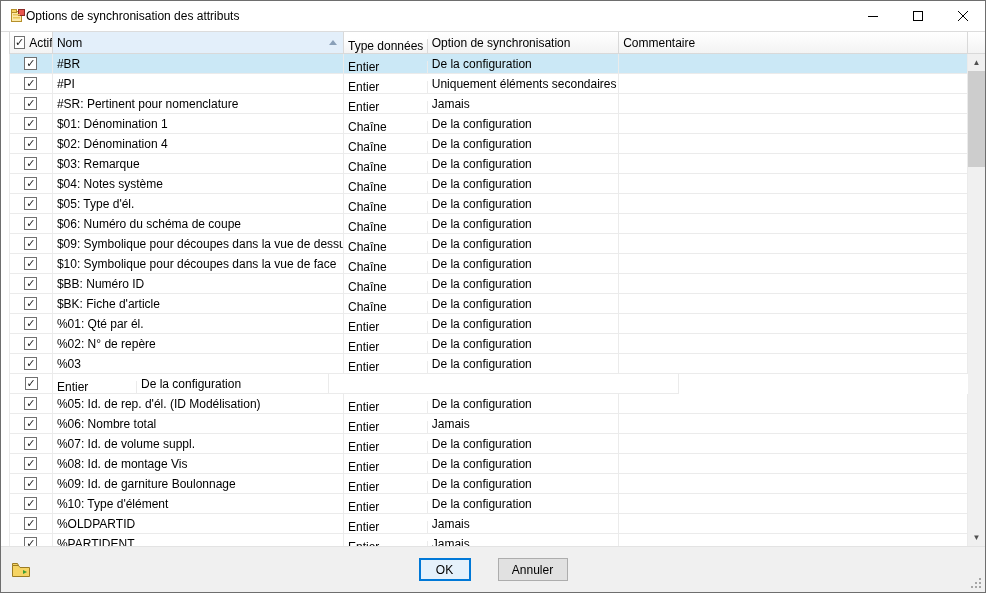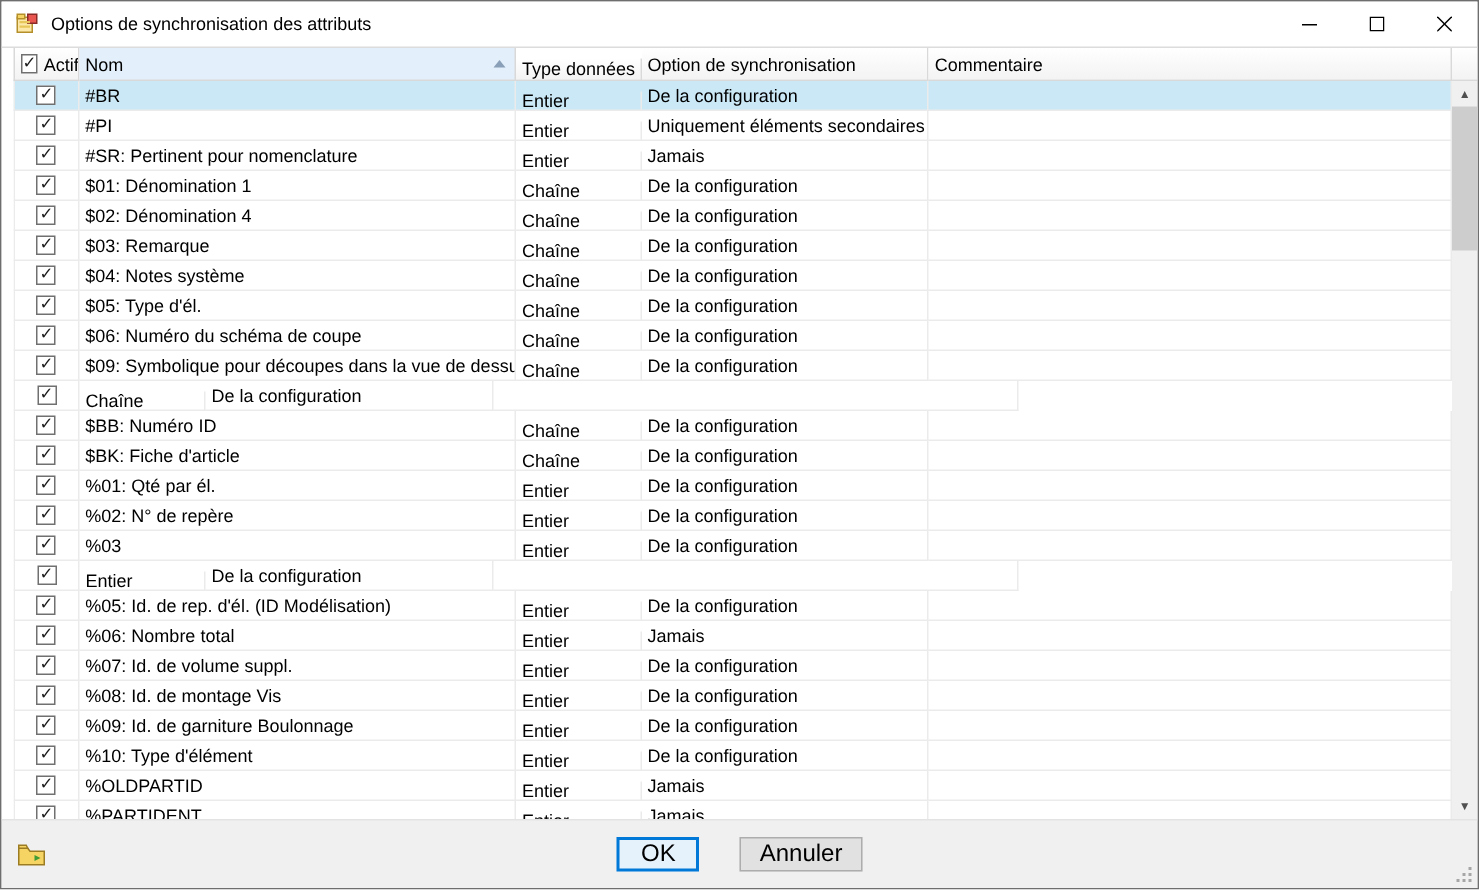--- a/index.html
+++ b/index.html
@@ -17,21 +17,21 @@
     background: #fff;
     overflow: hidden;
   }
   
   .titlebar {
     flex: 0 0 30px;
     display: flex; align-items: center;
     background: #fff;
   }
   .app-icon { margin-left: 9px; flex: 0 0 16px; }
-  .titlebar .title { margin-left: 8px; font-size: 12px; white-space: nowrap; }
+  .titlebar .title { margin-left: 0; font-size: 12px; white-space: nowrap; }
   .win-controls { margin-left: auto; display: flex; height: 100%; }
   .win-btn {
     width: 45px; height: 100%;
     display: flex; align-items: center; justify-content: center;
     cursor: default;
   }
   
   .table-area {
     position: relative;
     flex: 1 1 auto;
@@ -113,21 +113,21 @@
     background: #f0f0f0;
     border-top: 1px solid #e3e3e3;
     position: relative;
     display: flex; align-items: center; justify-content: center;
     gap: 14px;
   }
   .footer-icon { position: absolute; left: 10px; top: 13px; }
   .btn {
     height: 23px;
     font-family: "Liberation Sans", sans-serif;
-    font-size: 16px;
+    font-size: 12px;
     background: #e1e1e1;
     border: 1px solid #adadad;
     padding: 0 12px;
   }
   .btn.ok {
     min-width: 52px;
     background: #e5f1fb;
     border: 2px solid #0078d7;
     padding: 0 14px;
   }
@@ -276,20 +276,21 @@
           </div>
           <div class="tcell c-nom">$09: Symbolique pour découpes dans la vue de dessus</div>
           <div class="tcell c-type">Chaîne</div>
           <div class="tcell c-option">De la configuration</div>
           <div class="tcell c-comment"></div>
         </div>
         <div class="trow">
           <div class="tcell c-actif">
             <span class="cb checked"></span>
           </div>
+          <div class="tcell c-nom">$10: Symbolique pour découpes dans la vue de face</div>
           <div class="tcell c-type">Chaîne</div>
           <div class="tcell c-option">De la configuration</div>
           <div class="tcell c-comment"></div>
         </div>
         <div class="trow">
           <div class="tcell c-actif">
             <span class="cb checked"></span>
           </div>
           <div class="tcell c-nom">$BB: Numéro ID</div>
           <div class="tcell c-type">Chaîne</div>

